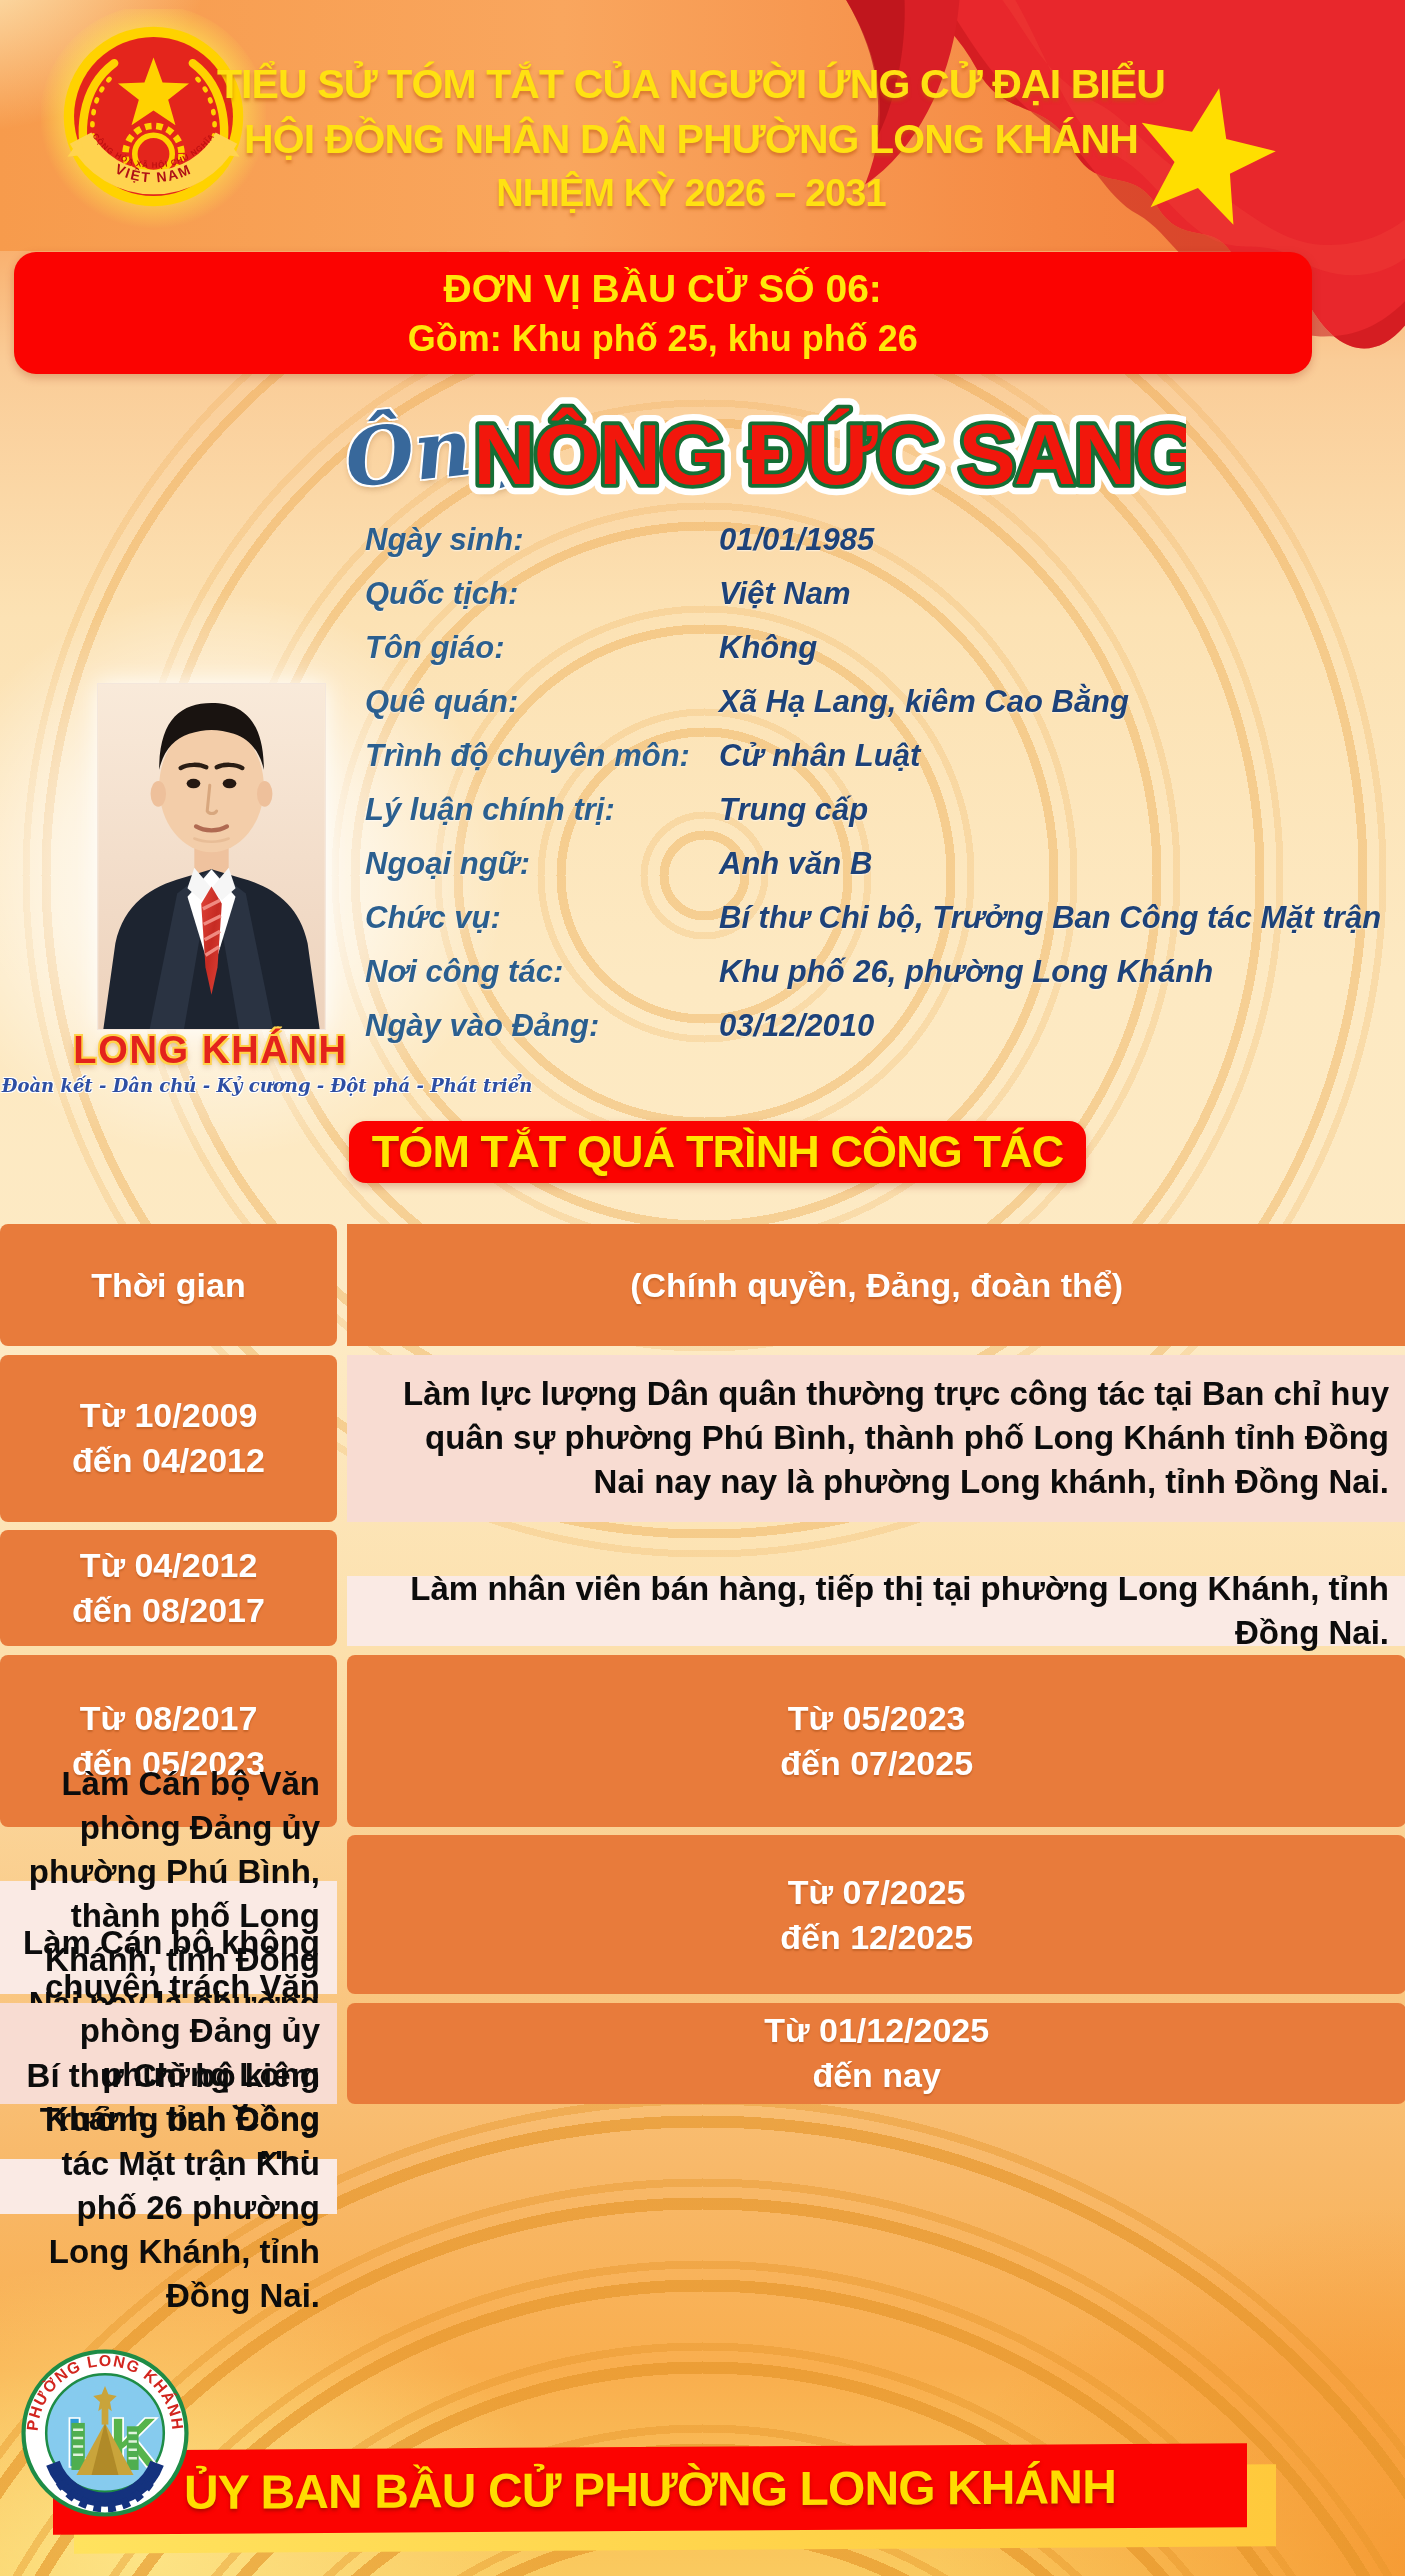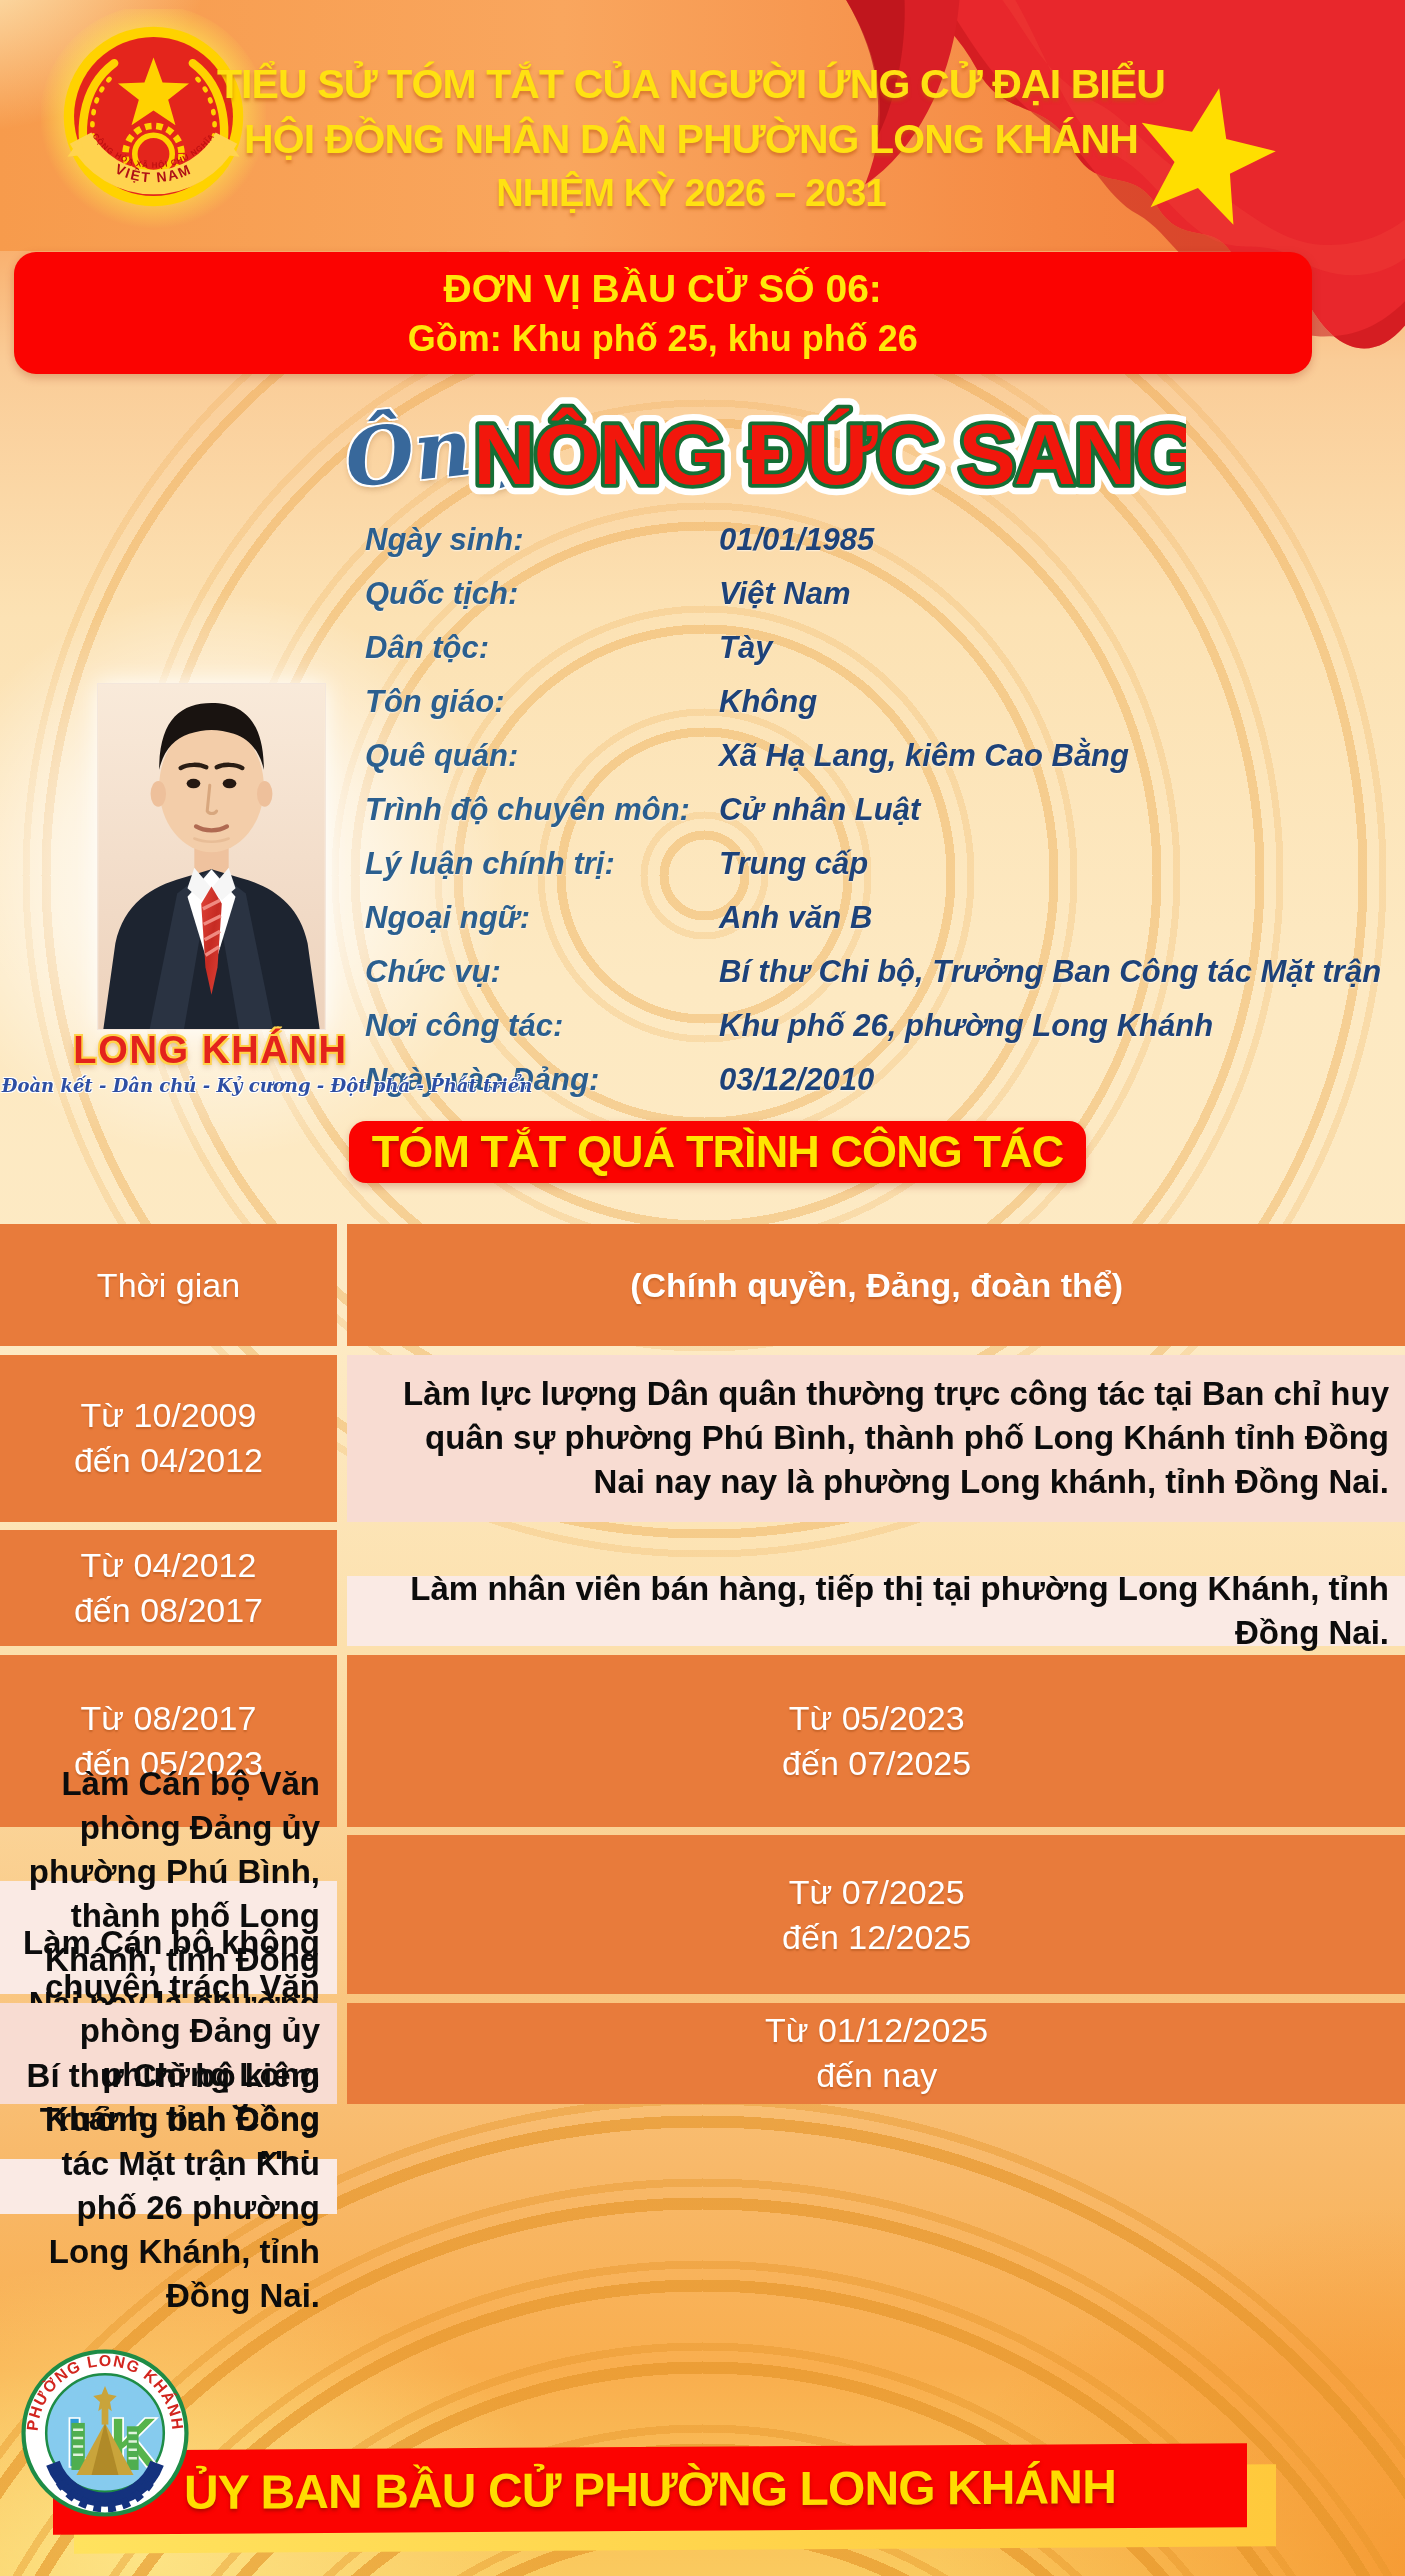--- a/index.html
+++ b/index.html
@@ -106,22 +106,22 @@
     position:absolute;left:0;top:1224px;width:1406px;z-index:4;
     display:grid;grid-template-columns:337px 1fr;column-gap:10.3px;row-gap:8.6px;
     grid-template-rows:122px 167px 116px 172px 159px 101px 101px;
     background:transparent;
   }
   .cell{display:flex;align-items:center;}
   .cell-orange{background:#E87B3B;}
   .cell-pink-a{background:#F8DCD2;}
   .cell-pink-b{background:#FAEAE4;margin-top:46px;}
   .time-cell{flex-direction:column;justify-content:center;text-align:center;
-    font-size:34px;font-weight:normal;color:#FFFFFF;line-height:45px;
-    text-shadow:0 1.7px 1.7px rgba(140,60,10,.35);}
+    font-size:34px;font-weight:bold;color:#FFFFFF;line-height:45px;
+    text-shadow:0 1.7px 1.7px rgba(140,60,10,.35);border-radius:8px;}
   .jobhead-cell{flex-direction:column;justify-content:center;text-align:center;
     font-size:34px;font-weight:bold;color:#FFFFFF;line-height:48px;
     text-shadow:0 1.7px 1.7px rgba(140,60,10,.35);}
   .detail-cell{font-size:33px;font-weight:bold;color:#0C0C0C;line-height:44px;
     padding:0 17px 0 22px;box-sizing:border-box;text-align:right;}
   
   .footer-bar-shadow{
     position:absolute;left:74px;top:2468px;width:1202px;height:82px;z-index:3;
     background:linear-gradient(90deg,#FFE25E,#FFC93C);transform:skewY(-.35deg);
   }
@@ -204,24 +204,20 @@
   </svg>
 
   <div class="fields">
     <div class="field-row">
       <span class="field-label">Ngày sinh:</span>
       <span class="field-value">01/01/1985</span>
     </div>
     <div class="field-row">
       <span class="field-label">Quốc tịch:</span>
       <span class="field-value">Việt Nam</span>
-    </div>
-    <div class="field-row">
-      <span class="field-label">Dân tộc:</span>
-      <span class="field-value">Tày</span>
     </div>
     <div class="field-row">
       <span class="field-label">Tôn giáo:</span>
       <span class="field-value">Không</span>
     </div>
     <div class="field-row">
       <span class="field-label">Quê quán:</span>
       <span class="field-value">Xã Hạ Lang, kiêm Cao Bằng</span>
     </div>
     <div class="field-row">

